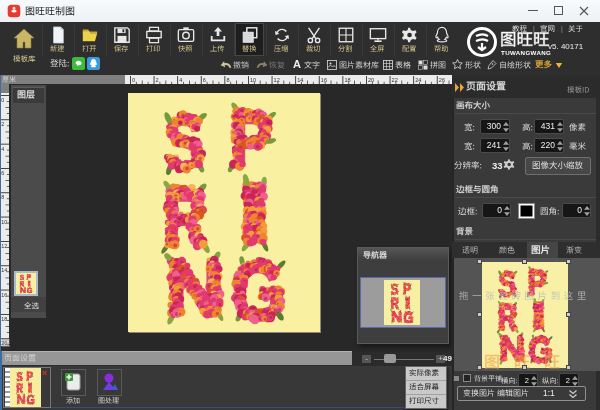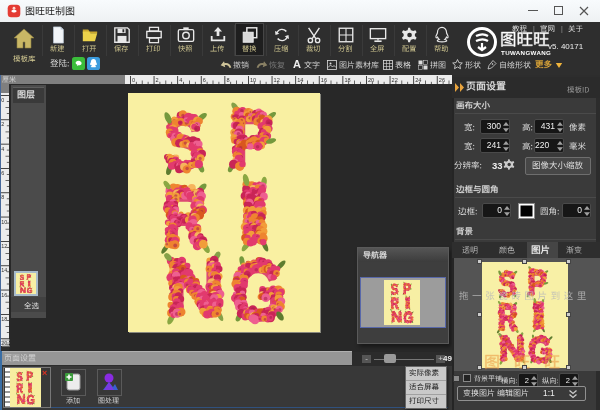--- a/index.html
+++ b/index.html
@@ -2032,21 +2032,21 @@
     <svg style="position:absolute;left:503px;top:140.5px" width="6" height="10" viewBox="0 0 6 10">
       <path d="M3 0L6 3.8H0z" fill="#a0a0a0"></path>
       <path d="M3 10L0 6.2h6z" fill="#a0a0a0"></path>
     </svg>
     <div class="abs" style="left:522px;top:142px;line-height:0">
       <svg width="10.9" height="8.5" viewBox="0 -860 1278 1000" fill="#e0e0e0">
         <use href="#q87" x="0"></use>
         <use href="#q39" x="1000"></use>
       </svg>
     </div>
-    <div class="abs" style="left:534px;top:138px;width:30px;height:15px;background:#161616;border:1px solid #4a4a4a;border-radius:2px;color:#f0f0f0;font-size:8.5px;line-height:13px;text-align:left;padding-right:8px">220</div>
+    <div class="abs" style="left:534px;top:138px;width:30px;height:15px;background:#161616;border:1px solid #4a4a4a;border-radius:2px;color:#f0f0f0;font-size:8.5px;line-height:13px;text-align:right;padding-right:8px">220</div>
     <svg style="position:absolute;left:557px;top:140.5px" width="6" height="10" viewBox="0 0 6 10">
       <path d="M3 0L6 3.8H0z" fill="#a0a0a0"></path>
       <path d="M3 10L0 6.2h6z" fill="#a0a0a0"></path>
     </svg>
     <div class="abs" style="left:569px;top:142px;line-height:0">
       <svg width="17.0" height="8.5" viewBox="0 -860 2000 1000" fill="#e0e0e0">
         <use href="#q88" x="0"></use>
         <use href="#q59" x="1000"></use>
       </svg>
     </div>

